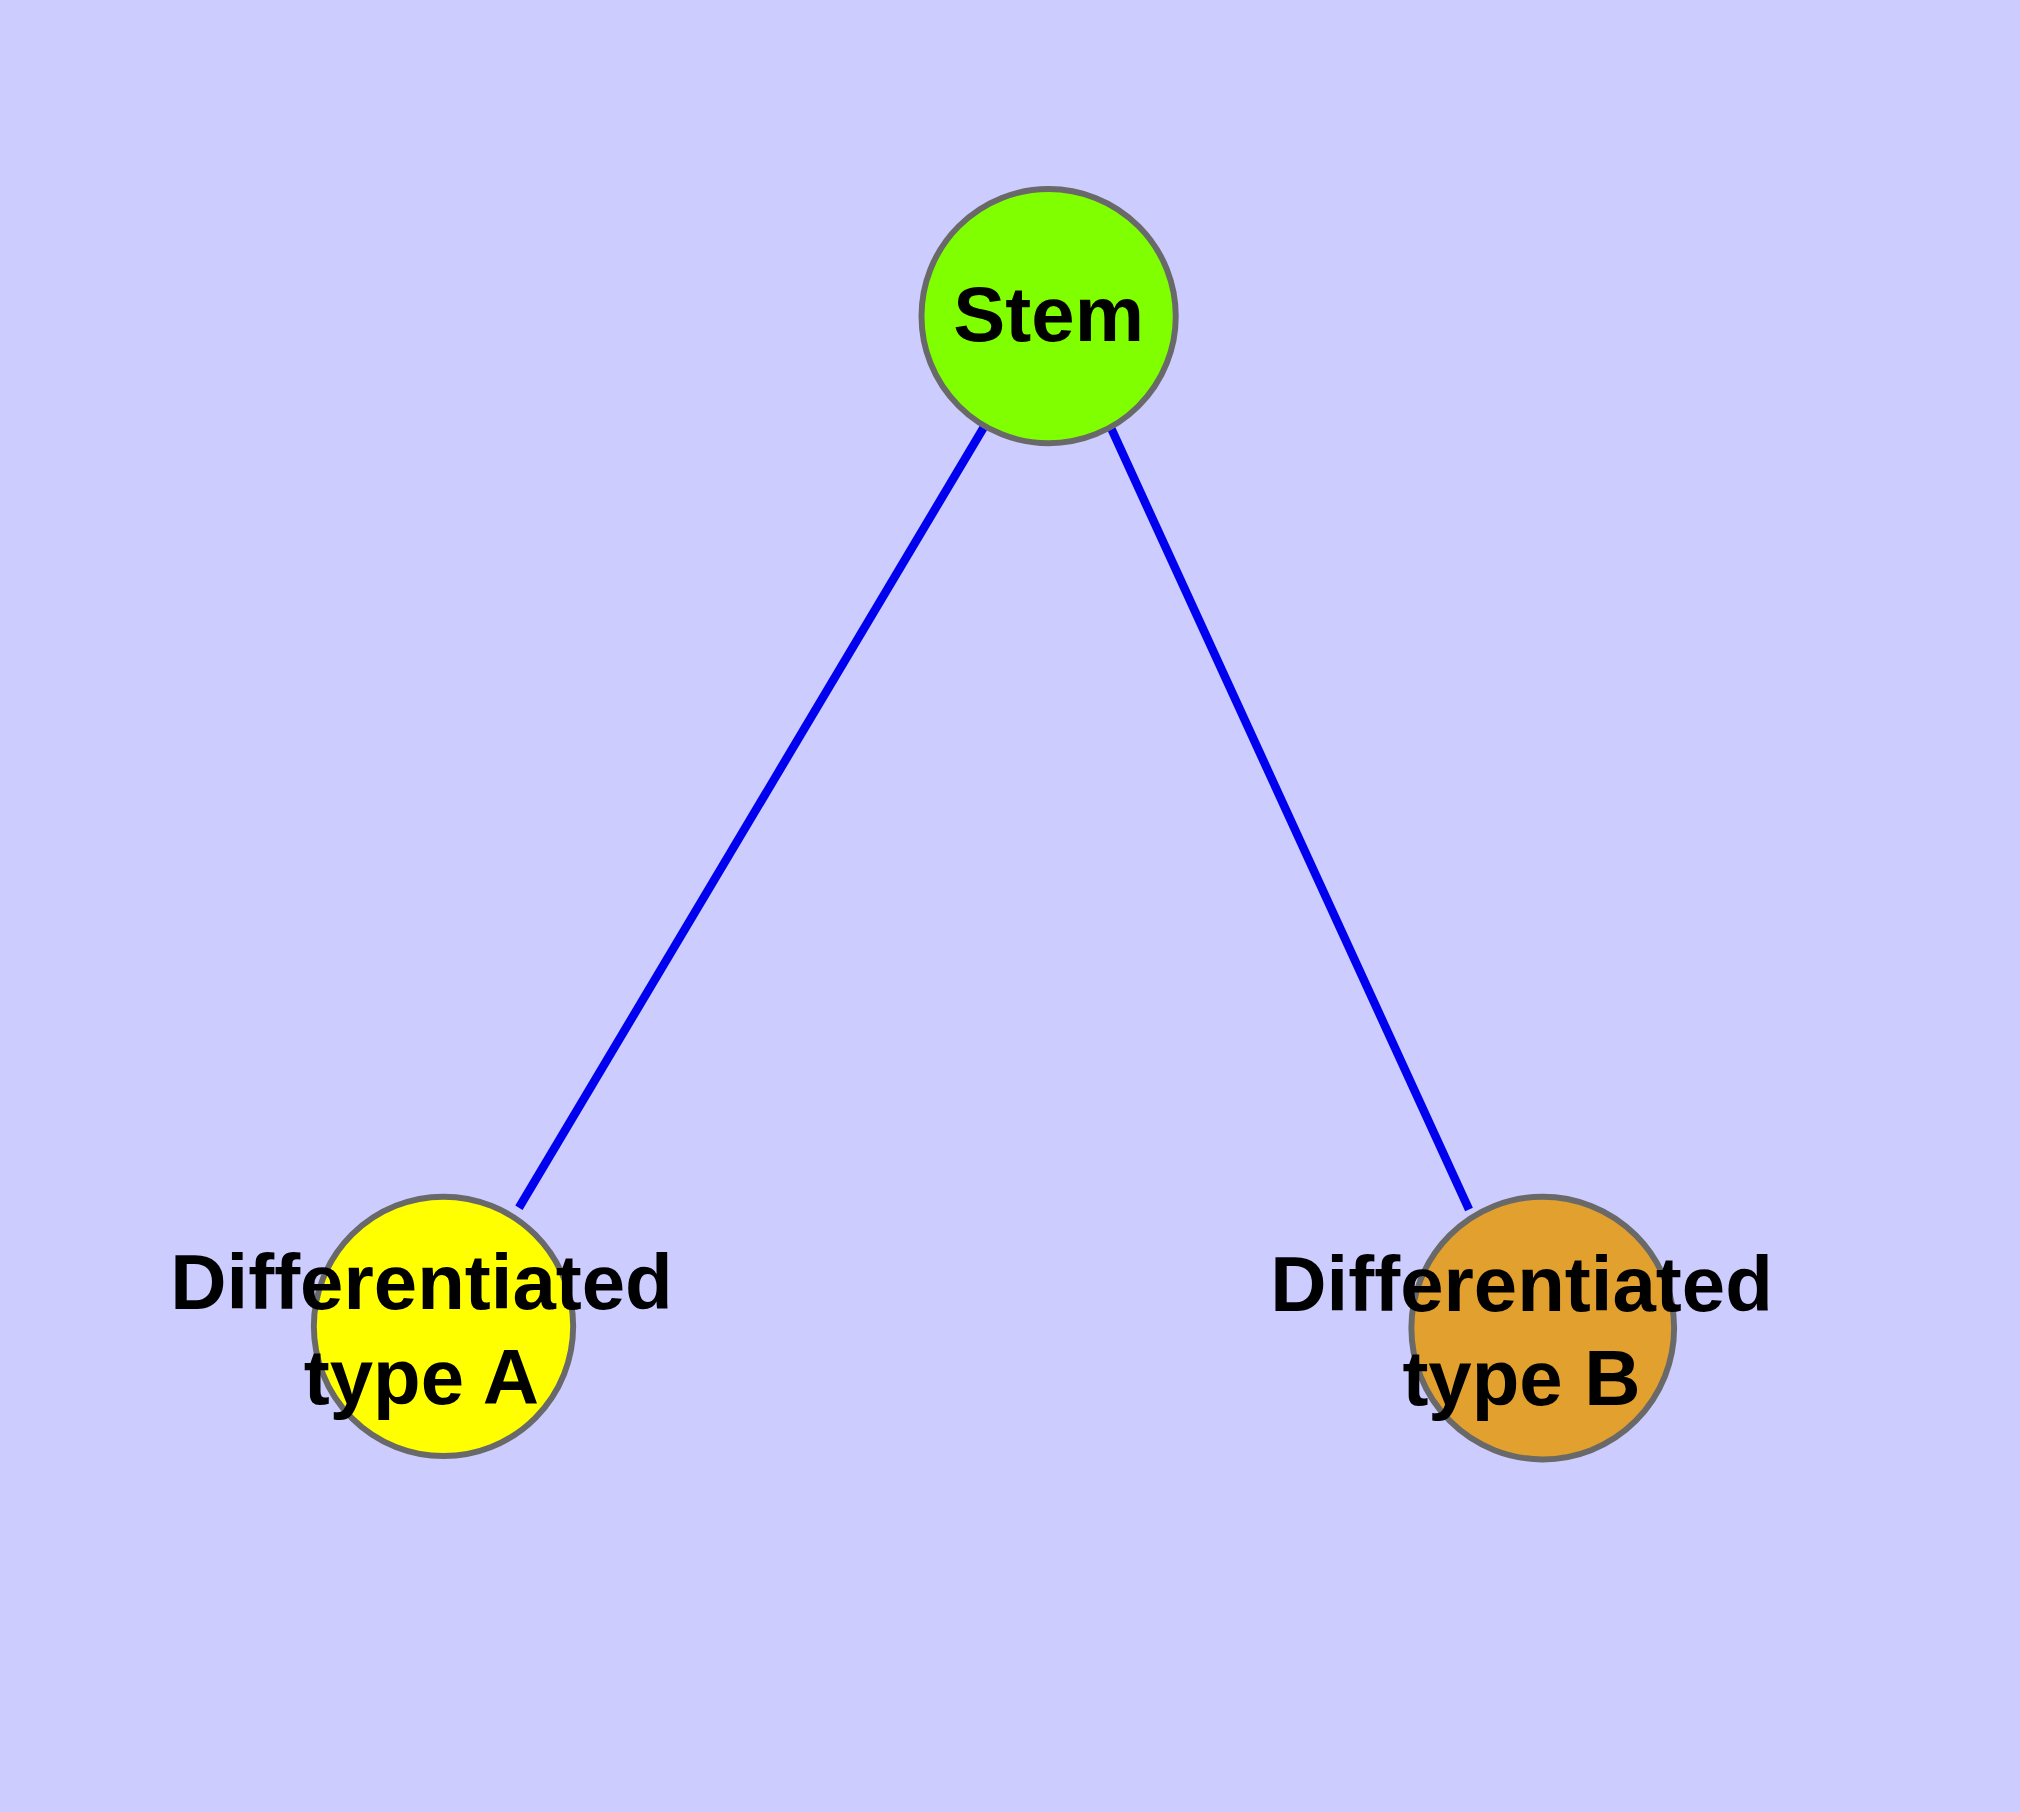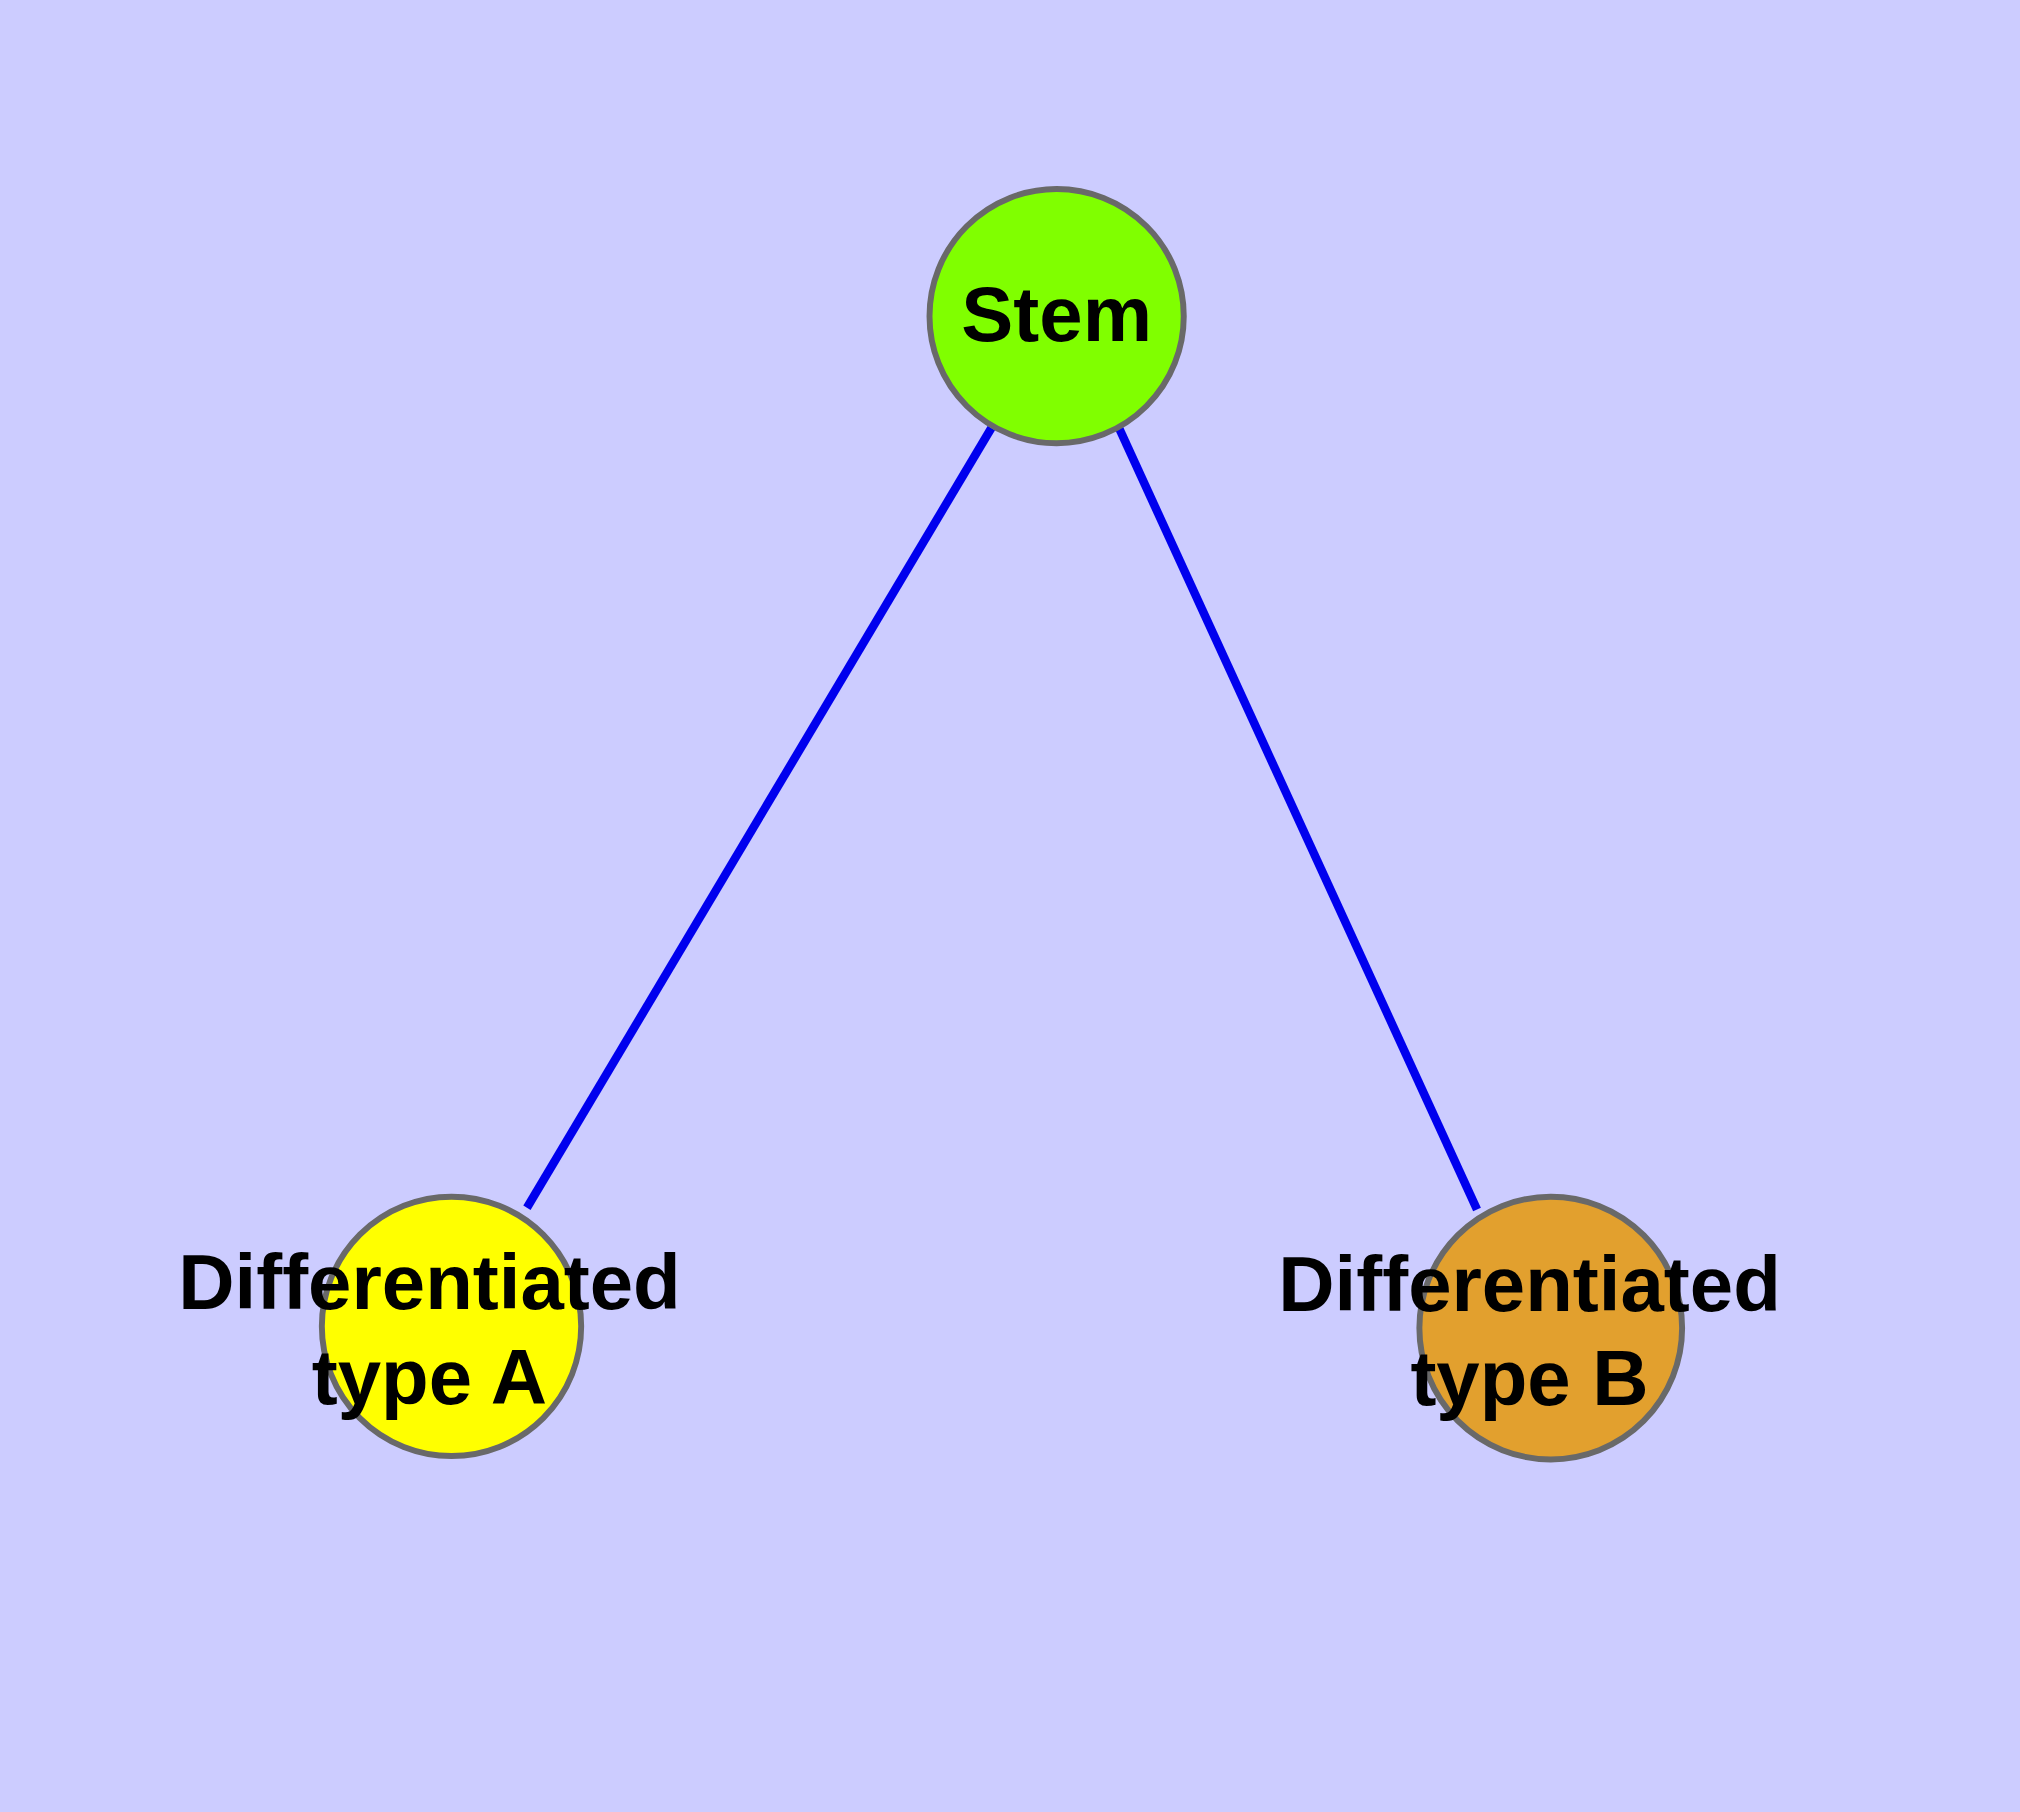--- a/index.html
+++ b/index.html
@@ -10,21 +10,20 @@
   }
   body {
     font-family: "Liberation Sans", "DejaVu Sans", sans-serif;
   }
   #stage {
     position: relative;
     width: 1955px;
     height: 1812px;
     overflow: hidden;
     background: #ccccff;
-    margin-left: 8px;
   }
   #graph-svg {
     position: absolute;
     left: 0;
     top: 0;
     width: 2021px;
     height: 1812px;
     display: block;
   }
   .node-label {

